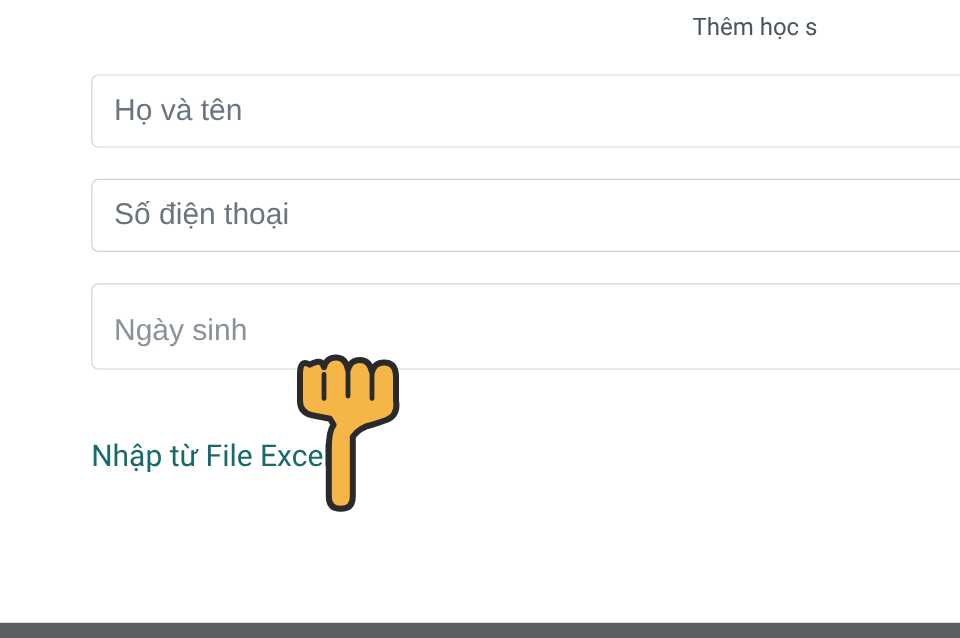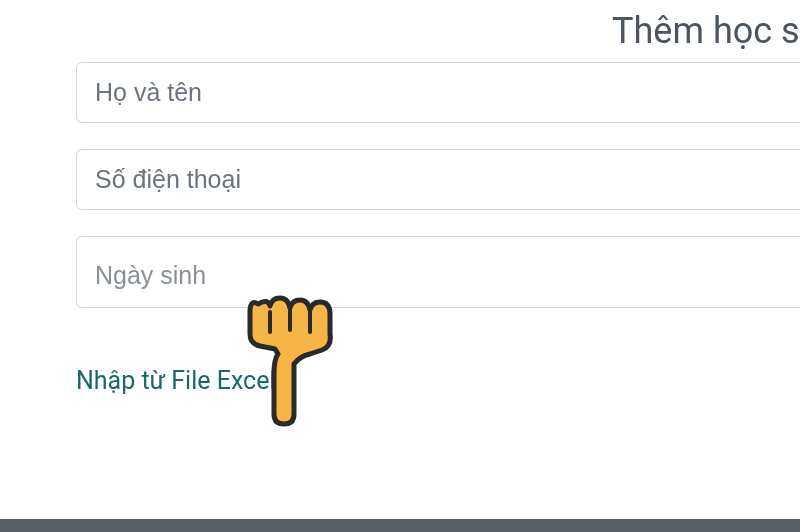--- a/index.html
+++ b/index.html
@@ -7,22 +7,22 @@
       width: 800px;
       height: 532px;
       background: #ffffff;
       font-family: -apple-system, BlinkMacSystemFont, 'Segoe UI', Roboto, sans-serif;
       position: relative;
       overflow: hidden;
     }
     .header-title {
       position: absolute;
       top: 10px;
-      left: 612px;
-      font-size: 36px;
+      left: 577px;
+      font-size: 20px;
       color: #4a5560;
       font-weight: 400;
     }
     .form-container {
       position: absolute;
       top: 62px;
       left: 76px;
       right: 0;
     }
     .input-field {

